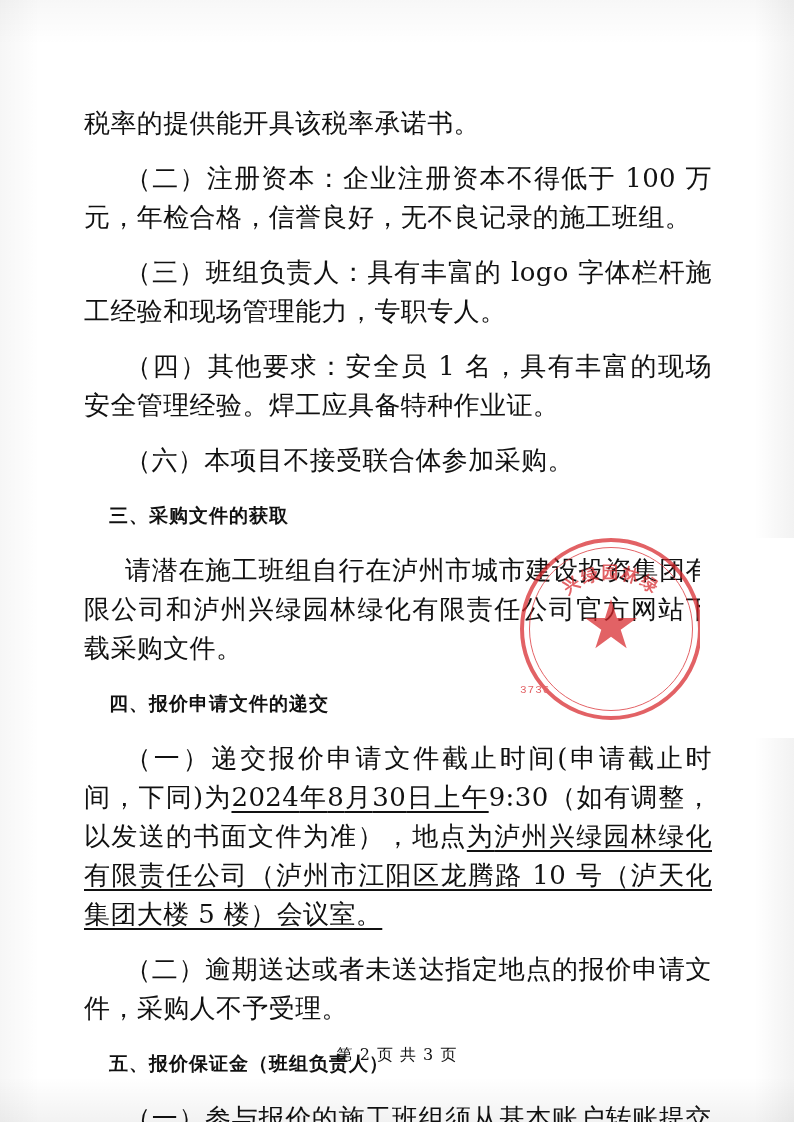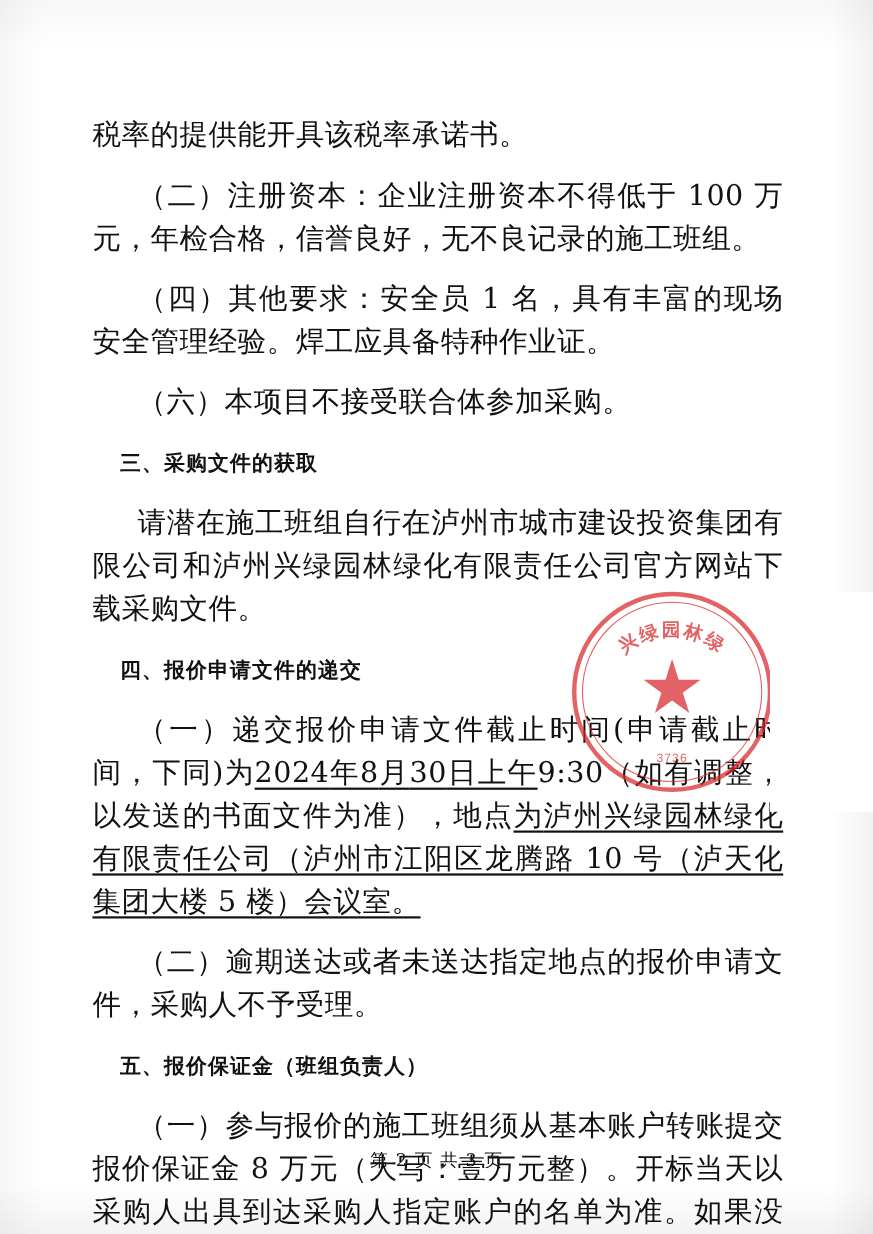--- a/index.html
+++ b/index.html
@@ -115,24 +115,24 @@
     font-size: 17px;
     font-family: "DejaVu Serif", "Liberation Serif", serif;
     font-weight: bold;
     letter-spacing: 2px;
   }
   .seal .code {
     position: absolute;
     left: 0;
     right: 0;
     bottom: 24px;
-    text-align: center;
+    text-align: left;
     color: #d8262b;
     font-size: 11px;
-    font-family: Liberation Sans, sans-serif;
+    font-family: Liberation Mono, monospace;
     letter-spacing: 1px;
     margin-top: 21px;
   }
   .seal-white-mask {
     position: absolute;
     left: 700px;
     top: 538px;
     width: 94px;
     height: 200px;
     background: #ffffff;
@@ -141,20 +141,21 @@
 </style>
 </head>
 <body>
 
 <div class="page">
 
   <div class="content">
 
     <p class="para">税率的提供能开具该税率承诺书。</p>
     <p class="para indent">（二）注册资本：企业注册资本不得低于 100 万元，年检合格，信誉良好，无不良记录的施工班组。</p>
+    <p class="para indent">（三）班组负责人：具有丰富的 logo 字体栏杆施工经验和现场管理能力，专职专人。</p>
     <p class="para indent">（四）其他要求：安全员 1 名，具有丰富的现场安全管理经验。焊工应具备特种作业证。</p>
     <p class="para indent">（六）本项目不接受联合体参加采购。</p>
 
     <p class="heading">三、采购文件的获取</p>
     <p class="para indent">请潜在施工班组自行在泸州市城市建设投资集团有限公司和泸州兴绿园林绿化有限责任公司官方网站下载采购文件。</p>
 
     <p class="heading">四、报价申请文件的递交</p>
 
     <p class="para indent"><span>（一）递交报价申请文件截止时间(申请截止时间，下同)为</span><span class="u latin">2024</span><span class="u">年</span><span class="u latin">8</span><span class="u">月</span><span class="u latin">30</span><span class="u">日上午</span><span class="latin">9:30</span><span>（如有调整，以发送的书面文件为准），地点</span><span class="u">为</span><span class="u">泸州兴绿园林绿化有限责任公司（泸州市江阳区龙腾路 10 号（泸天化集团大楼 5 楼）会议室。</span></p>
 

